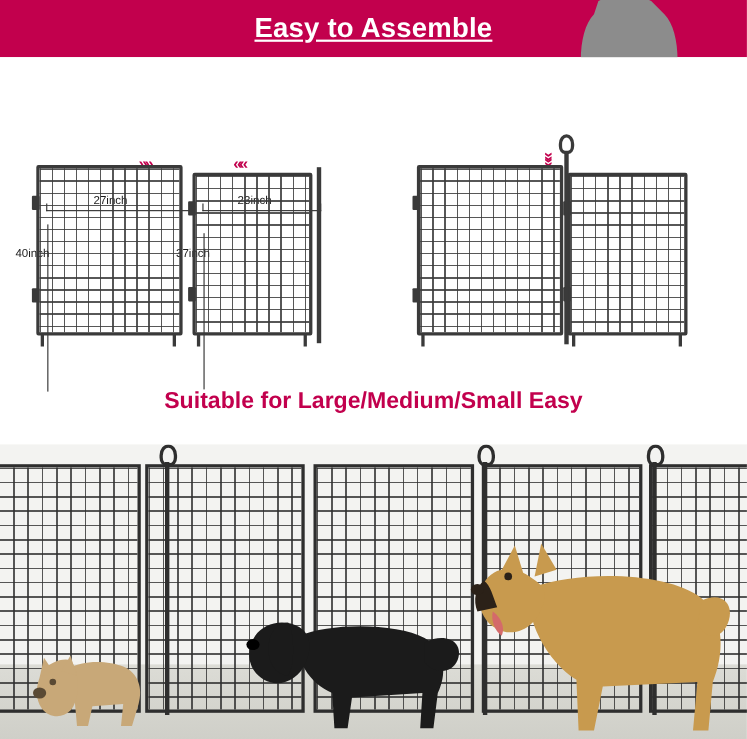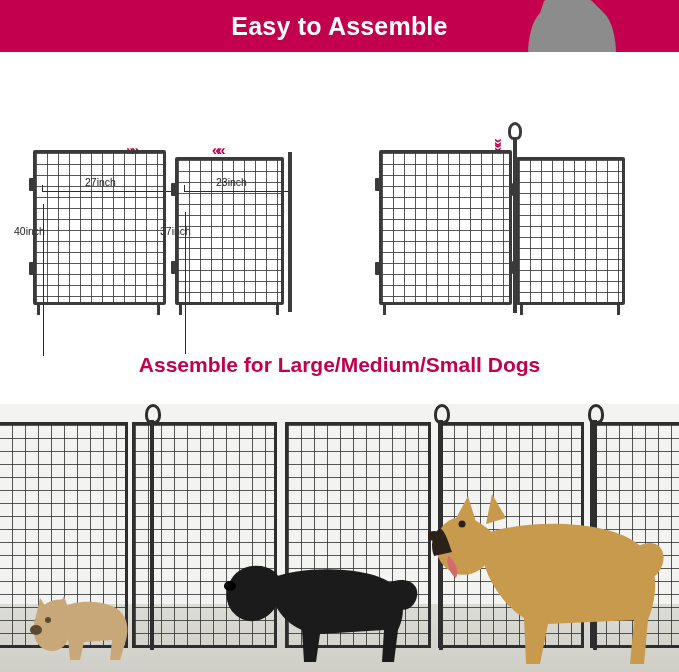--- a/index.html
+++ b/index.html
@@ -13,21 +13,21 @@
   .page{position:relative;width:679px;height:672px;}
 
   
   .banner{
     position:absolute;left:0;top:0;width:679px;height:52px;
     background:#c2004d;
   }
   .banner-title{
     position:absolute;left:0;top:0;width:679px;height:52px;
     display:flex;align-items:center;justify-content:center;
-    color:#ffffff;font-size:25px;font-weight:bold;letter-spacing:.2px;
+    color:#ffffff;font-size:25px;font-weight:bold;letter-spacing:.2px;text-decoration:underline;
   }
 
   
   .top-area{position:absolute;left:0;top:52px;width:679px;height:290px;background:#fff;}
 
   
   .person{
     position:absolute;left:508px;top:-45px;width:120px;height:330px;
   }
   .person svg{display:block;}
@@ -168,21 +168,21 @@
       <div class="frame"></div>
       <div class="hinge" style="left:-4px;top:26px;"></div>
       <div class="hinge" style="left:-4px;top:104px;"></div>
       <div class="foot" style="left:4px;top:146px;"></div>
       <div class="foot" style="left:101px;top:146px;"></div>
     </div>
     <div class="loop" style="left:508px;top:70px;"></div>
     <div style="position:absolute;left:513px;top:86px;width:4px;height:175px;background:#3a3a3a;"></div>
   </div>
 
-  <div class="mid-title">Assemble for Large/Medium/Small Dogs</div>
+  <div class="mid-title">Suitable for Large/Medium/Small Easy</div>
 
   <div class="bottom-area">
     <div class="bg-ground"></div>
 
     <div class="bfence" style="left:-4px;width:132px;"></div>
     <div class="bfence" style="left:132px;width:145px;"></div>
     <div class="bfence" style="left:285px;width:146px;"></div>
     <div class="bfence" style="left:438px;width:146px;"></div>
     <div class="bfence" style="left:590px;width:95px;"></div>
 

